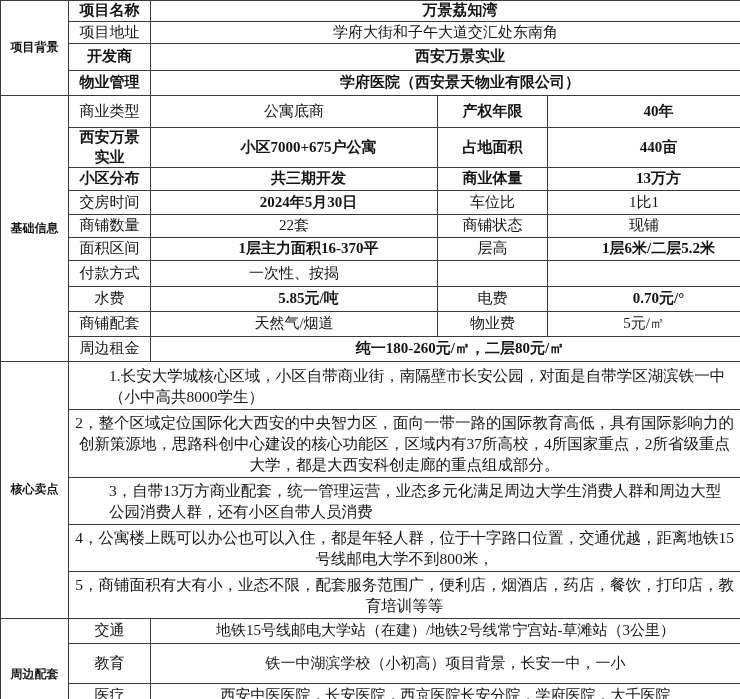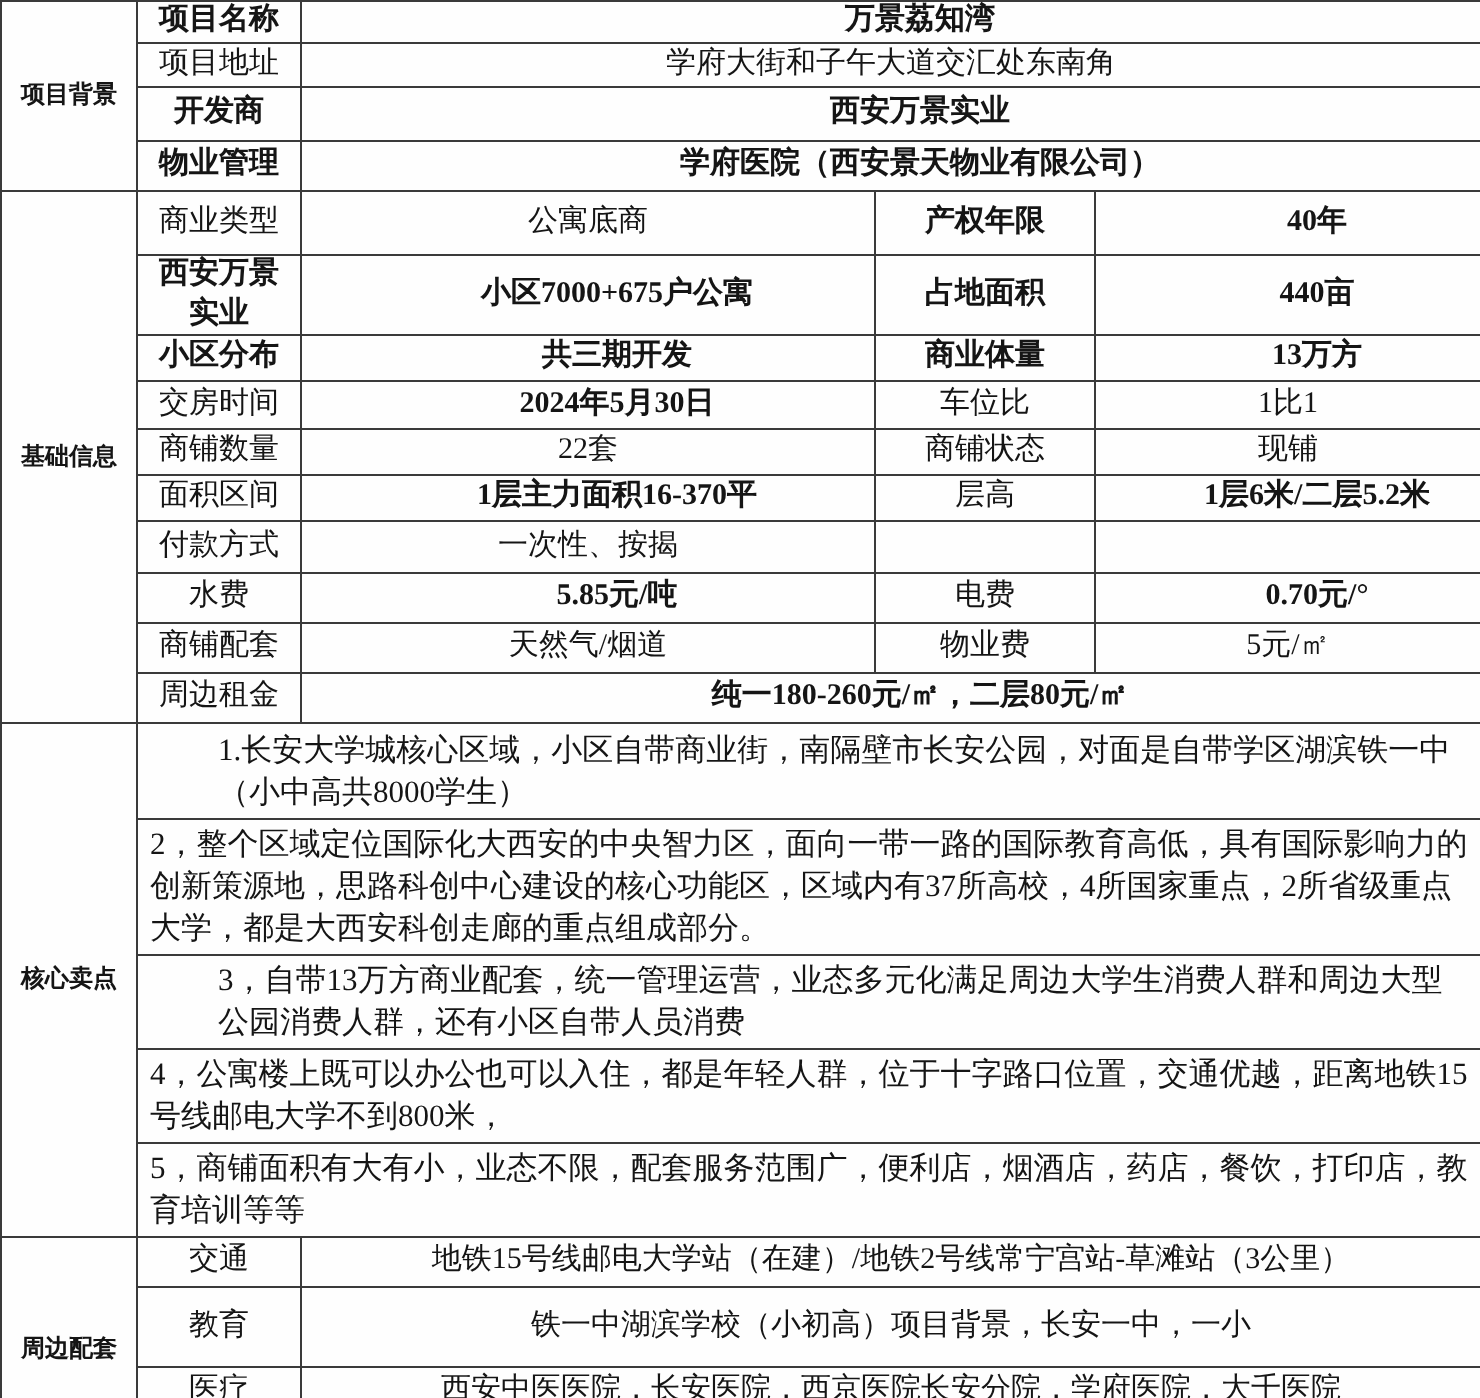--- a/index.html
+++ b/index.html
@@ -17,21 +17,21 @@
     padding:0 3px;
     text-align:center;
     vertical-align:middle;
     font-size:15px;
     line-height:1.3;
     overflow:hidden;
     word-break:break-all;
   }
   td.sec{font-weight:700;font-size:12px;padding:0 1px;}
   td.b{font-weight:700;padding-left:32px;}
-  td.pt{font-size:15.5px;line-height:21px;padding:2px 6px;text-align:left;}
+  td.pt{font-size:15.5px;line-height:21px;padding:2px 6px;text-align:center;}
   td.pt.left{text-align:left;padding-left:40px;}
   td.lbl{padding:0 4px;margin-left:45px;}
 </style>
 </head>
 <body>
 
 <table>
   <colgroup>
     <col style="width:68px">
       <col style="width:82px">

